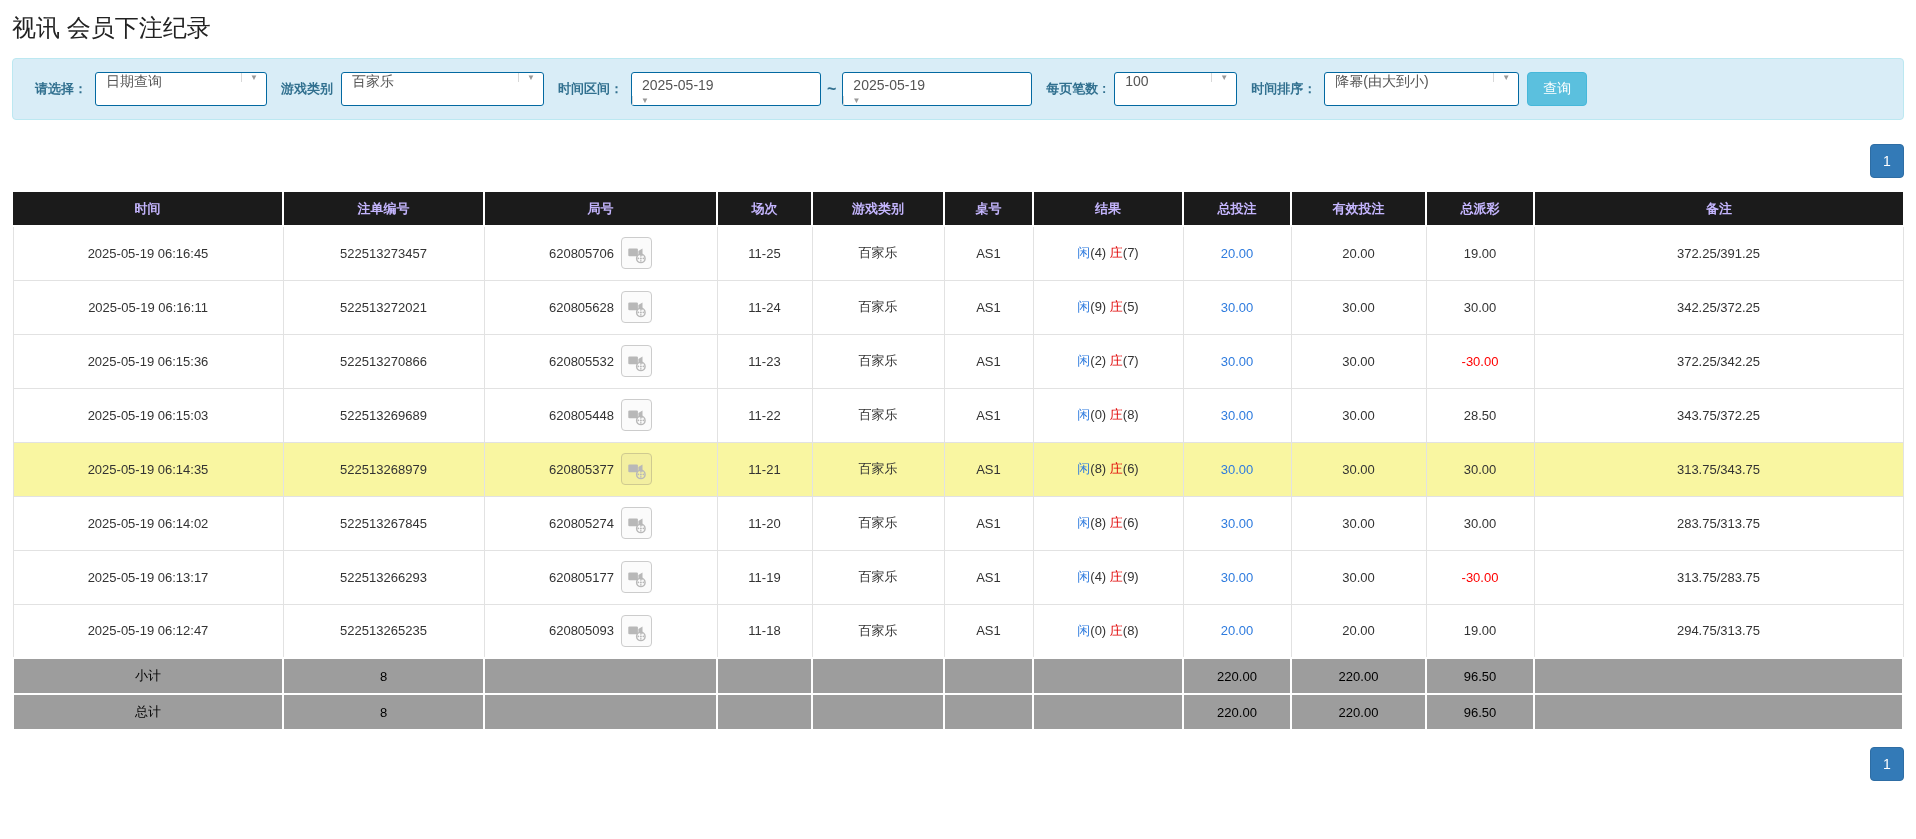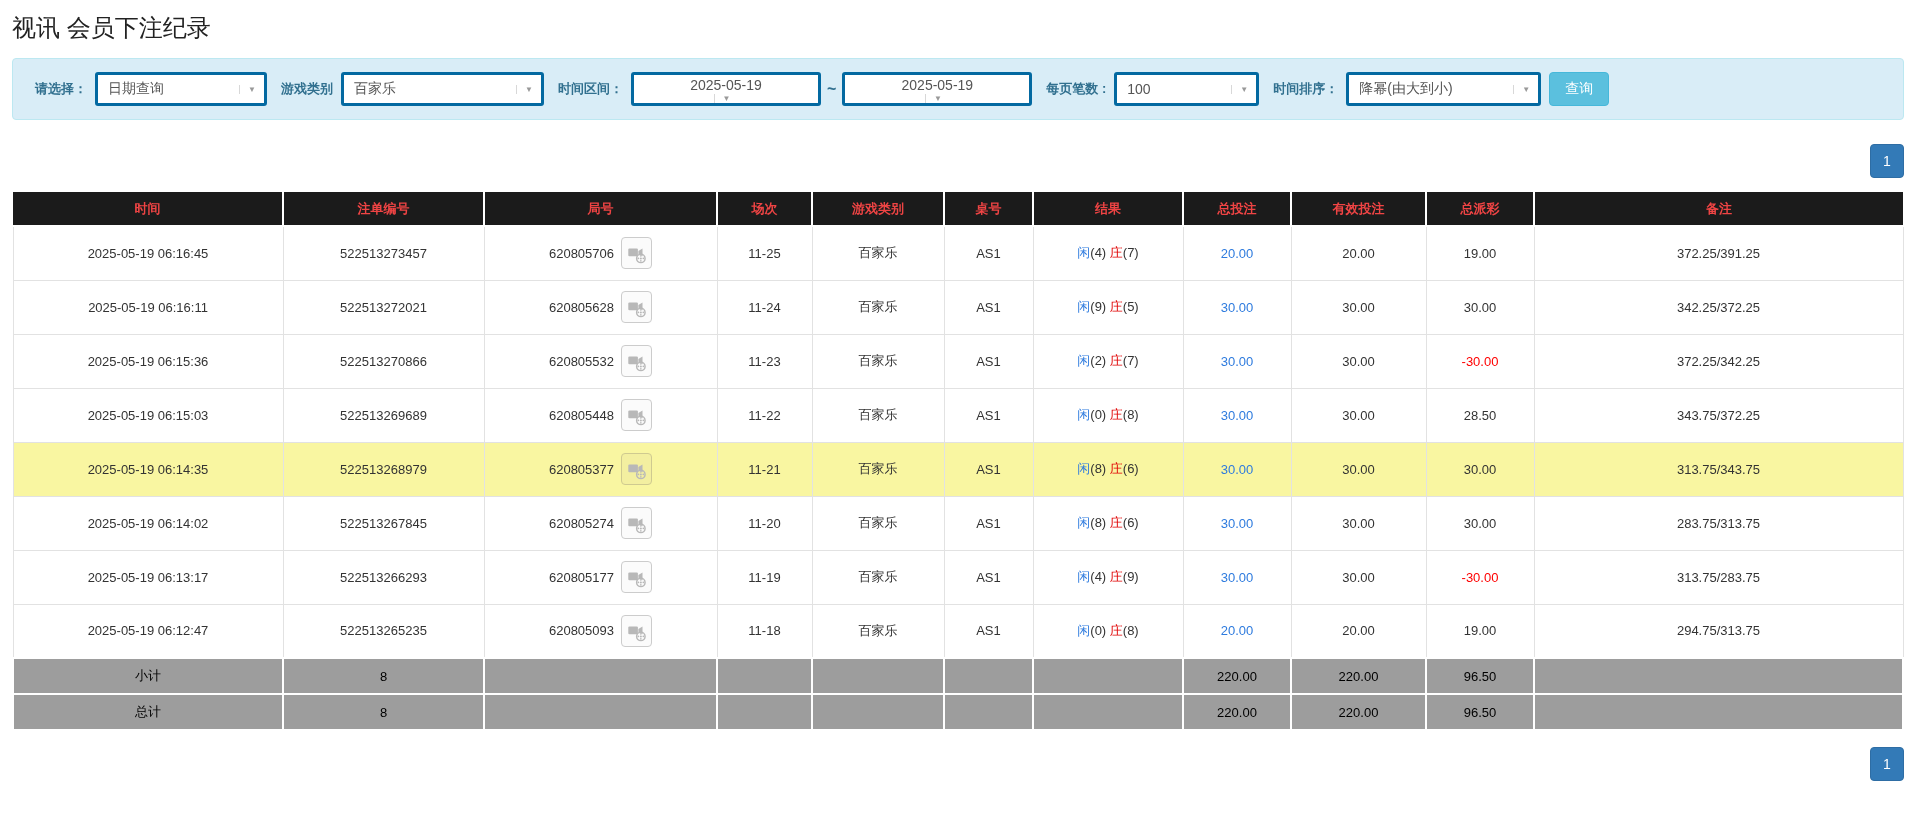--- a/index.html
+++ b/index.html
@@ -32,23 +32,23 @@
     color: #31708f;
     font-weight: bold;
     font-size: 13px;
     margin: 0 8px 0 14px;
     white-space: nowrap;
   }
   .flabel.first { margin-left: 8px; }
   .tilde { color: #31708f; font-weight: bold; margin: 0 6px; }
   .combo {
     display: flex;
-    align-items: center;
+    align-items: flex-start;
     background: #fff;
-    border: 3px solid #0369a1;
+    border: 1px solid #0369a1;
     border-radius: 3px;
     height: 34px;
     cursor: pointer;
   }
   .combo .val {
     flex: 1;
     display: flex;
     align-items: center;
     padding: 0 10px;
     font-size: 14px;
@@ -61,21 +61,21 @@
     border-left: 1px solid #d8d8d8;
     display: flex;
     align-items: center;
     justify-content: center;
     color: #999;
     font-size: 8px;
   }
   .w-query { width: 172px; }
   .w-game  { width: 203px; }
   .w-date  { width: 190px; flex-direction: column; }
-  .w-size  { width: 145px; }
+  .w-size  { width: 123px; }
   .w-sort  { width: 195px; }
   .search-btn {
     background: #5bc0de;
     border: 1px solid #46b8da;
     color: #fff;
     font-size: 14px;
     height: 34px;
     padding: 0 15px;
     border-radius: 4px;
     margin-left: 8px;
@@ -112,21 +112,21 @@
   }
   
   table {
     width: 1892px;
     border-collapse: collapse;
     table-layout: fixed;
     font-size: 13px;
   }
   thead th {
     background: #1b1b1b;
-    color: #ef4444;
+    color: #c4b5fd;
     font-weight: bold;
     height: 34px;
     text-align: center;
     border-right: 2px solid #fff;
     border-bottom: 2px solid #fff;
   }
   thead th:last-child { border-right: none; }
   tbody td {
     height: 54px;
     text-align: center;

